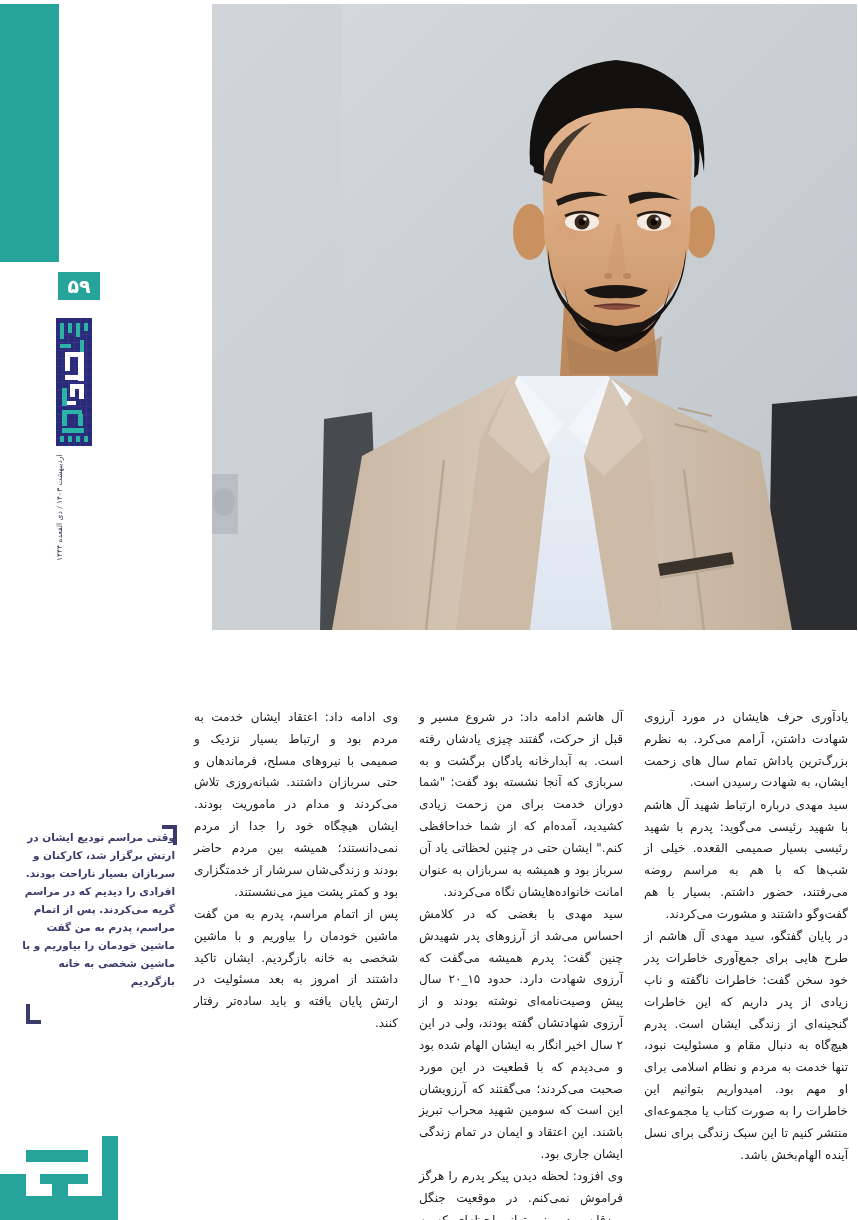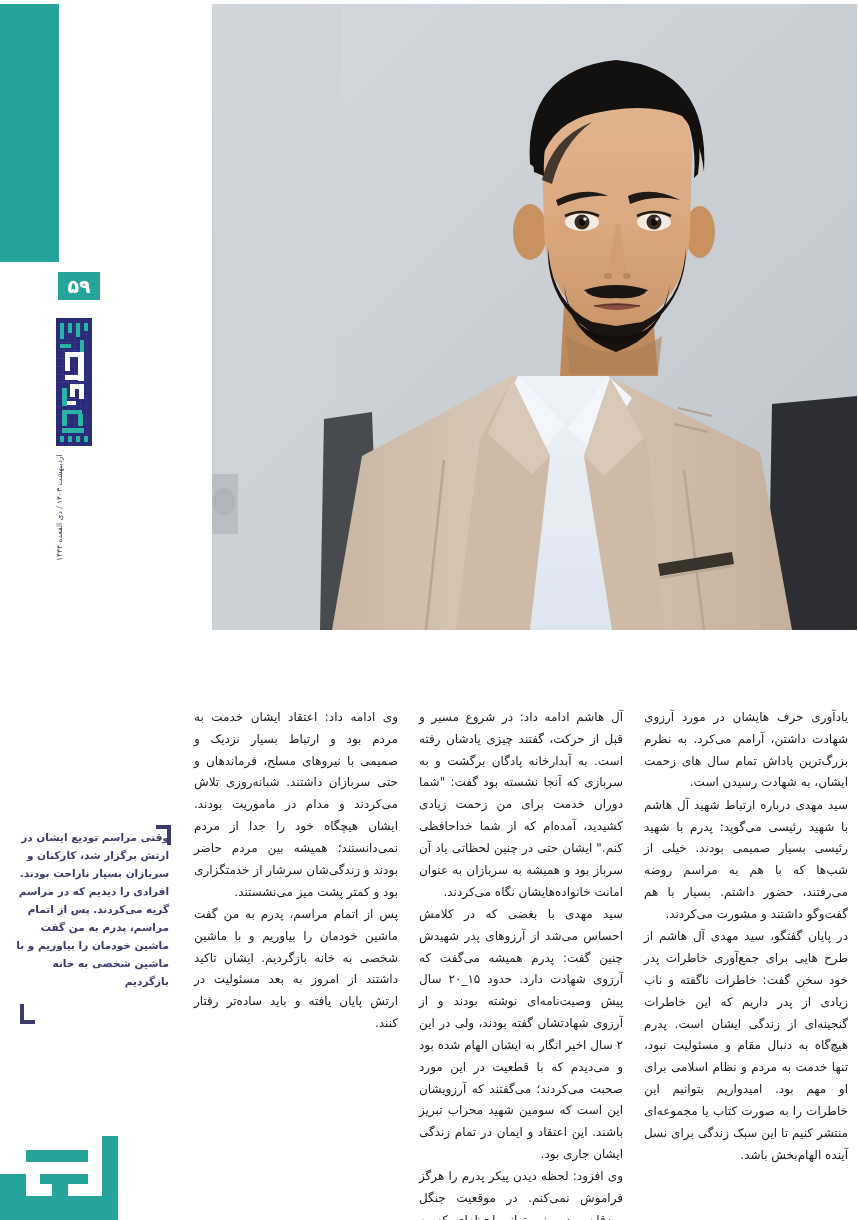--- a/index.html
+++ b/index.html
@@ -80,21 +80,21 @@
     width: 645px;
     height: 626px;
     overflow: hidden;
     background: #cfd4d8;
   }
   .hero-photo svg { display: block; width: 100%; height: 100%; }
 
   
   .pullquote {
     position: absolute;
-    left: 4px;
+    left: 10px;
     top: 828px;
     width: 165px;
     direction: rtl;
     text-align: right;
   }
   .pullquote .pq-text {
     color: #3b3b6b;
     font-size: 10.5px;
     line-height: 1.72;
     font-weight: bold;
@@ -356,21 +356,21 @@
     </div>
 
     <div class="col">
       <p>آل هاشم ادامه داد: در شروع مسیر و قبل از حرکت، گفتند چیزی یادشان رفته است. به آبدارخانه پادگان برگشت و به سربازی که آنجا نشسته بود گفت: "شما دوران خدمت برای من زحمت زیادی کشیدید، آمده‌ام که از شما خداحافظی کنم." ایشان حتی در چنین لحظاتی یاد آن سرباز بود و همیشه به سربازان به عنوان امانت خانواده‌هایشان نگاه می‌کردند.</p>
       <p>سید مهدی با بغضی که در کلامش احساس می‌شد از آرزوهای پدر شهیدش چنین گفت: پدرم همیشه می‌گفت که آرزوی شهادت دارد. حدود ۱۵_۲۰ سال پیش وصیت‌نامه‌ای نوشته بودند و از آرزوی شهادتشان گفته بودند، ولی در این ۲ سال اخیر انگار به ایشان الهام شده بود و می‌دیدم که با قطعیت در این مورد صحبت می‌کردند؛ می‌گفتند که آرزویشان این است که سومین شهید محراب تبریز باشند. این اعتقاد و ایمان در تمام زندگی ایشان جاری بود.</p>
       <p>وی افزود: لحظه دیدن پیکر پدرم را هرگز فراموش نمی‌کنم. در موقعیت جنگل ورزقان بودم. نمی‌توانم لحظه‌ای که به پیکر رسیدم را توصیف کنم. به شدت ناراحت بودم، ولی</p>
     </div>
 
     <div class="col">
       <p>یادآوری حرف هایشان در مورد آرزوی شهادت داشتن، آرامم می‌کرد. به نظرم بزرگ‌ترین پاداش تمام سال های زحمت ایشان، به شهادت رسیدن است.</p>
-      <p>سید مهدی درباره ارتباط شهید آل هاشم با شهید رئیسی می‌گوید: پدرم با شهید رئیسی بسیار صمیمی بودند. خیلی از شب‌ها که با هم به مراسم روضه می‌رفتند، حضور داشتم. بسیار با هم گفت‌وگو داشتند و مشورت می‌کردند.</p>
+      <p>سید مهدی درباره ارتباط شهید آل هاشم با شهید رئیسی می‌گوید: پدرم با شهید رئیسی بسیار صمیمی القعده. خیلی از شب‌ها که با هم به مراسم روضه می‌رفتند، حضور داشتم. بسیار با هم گفت‌وگو داشتند و مشورت می‌کردند.</p>
       <p>در پایان گفتگو، سید مهدی آل هاشم از طرح هایی برای جمع‌آوری خاطرات پدر خود سخن گفت: خاطرات ناگفته و ناب زیادی از پدر داریم که این خاطرات گنجینه‌ای از زندگی ایشان است. پدرم هیچ‌گاه به دنبال مقام و مسئولیت نبود، تنها خدمت به مردم و نظام اسلامی برای او مهم بود. امیدواریم بتوانیم این خاطرات را به صورت کتاب یا مجموعه‌ای منتشر کنیم تا این سبک زندگی برای نسل آینده الهام‌بخش باشد.</p>
     </div>
 
   </div>
 
   <div class="bottom-glyph">
     <svg viewBox="0 0 118 88" xmlns="http://www.w3.org/2000/svg" shape-rendering="crispEdges">
       <rect x="0" y="30" width="118" height="58" fill="#26a39a"></rect>
       <rect x="14" y="4" width="104" height="26" fill="#26a39a"></rect>
       <rect x="14" y="4" width="88" height="14" fill="#ffffff"></rect>

